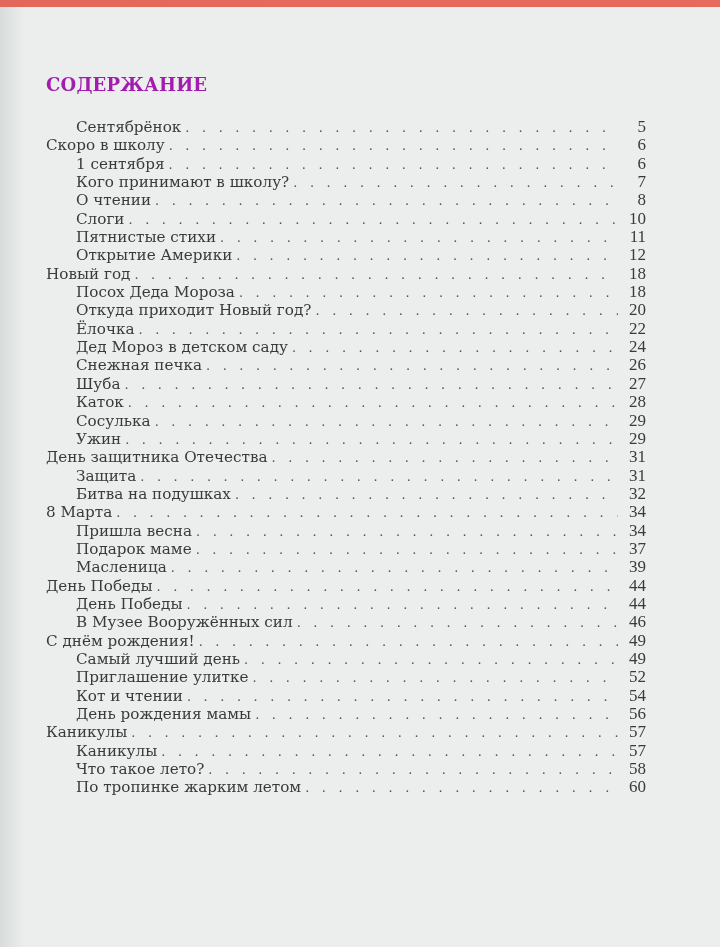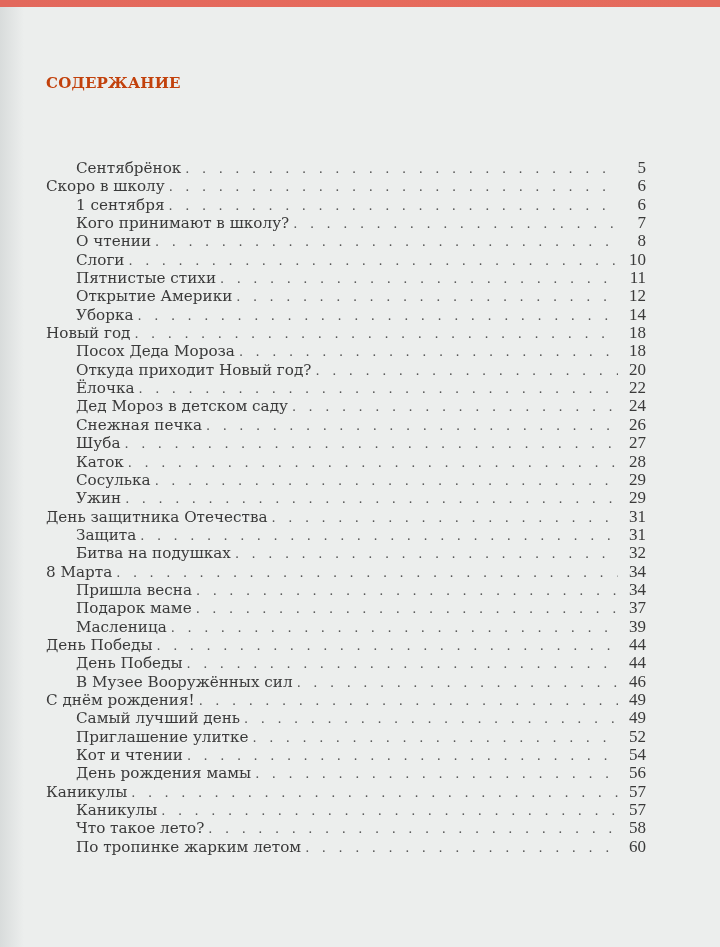--- a/index.html
+++ b/index.html
@@ -14,24 +14,24 @@
     position: absolute; left: 0; top: 0; width: 720px; height: 7px;
     background: linear-gradient(90deg, #e2685c 0%, #e66a5c 50%, #e46b5d 100%);
   }
   .left-shadow {
     position: absolute; left: 0; top: 7px; width: 24px; height: 940px;
     background: linear-gradient(90deg, rgba(200,205,205,0.55), rgba(236,238,237,0));
   }
   .title {
     position: absolute; left: 46px; top: 74px;
     font-family: "DejaVu Serif", serif; font-weight: bold;
-    font-size: 15px; letter-spacing: 0.2px; color: #c2410c;
+    font-size: 18px; letter-spacing: 0.2px; color: #a21caf;
   }
   .toc {
-    position: absolute; left: 46px; top: 118px; width: 600px; margin-top: 41px;
+    position: absolute; left: 46px; top: 118px; width: 600px;
   }
   .row {
     display: flex; align-items: baseline;
     height: 18.35px; line-height: 18.35px;
     font-size: 15.2px; white-space: nowrap;
   }
   .row.section .label { font-weight: normal; }
   .row.entry { padding-left: 30px; }
   .label { flex: 0 0 auto; padding-right: 4px; }
   .leader {
@@ -88,25 +88,20 @@
     <div class="row entry">
     <span class="label">Пятнистые стихи</span>
     <span class="leader"></span>
     <span class="page">11</span>
   </div>
     <div class="row entry">
     <span class="label">Открытие Америки</span>
     <span class="leader"></span>
     <span class="page">12</span>
   </div>
-    <div class="row entry">
-    <span class="label">Уборка</span>
-    <span class="leader"></span>
-    <span class="page">14</span>
-  </div>
     <div class="row section">
     <span class="label">Новый год</span>
     <span class="leader"></span>
     <span class="page">18</span>
   </div>
     <div class="row entry">
     <span class="label">Посох Деда Мороза</span>
     <span class="leader"></span>
     <span class="page">18</span>
   </div>

